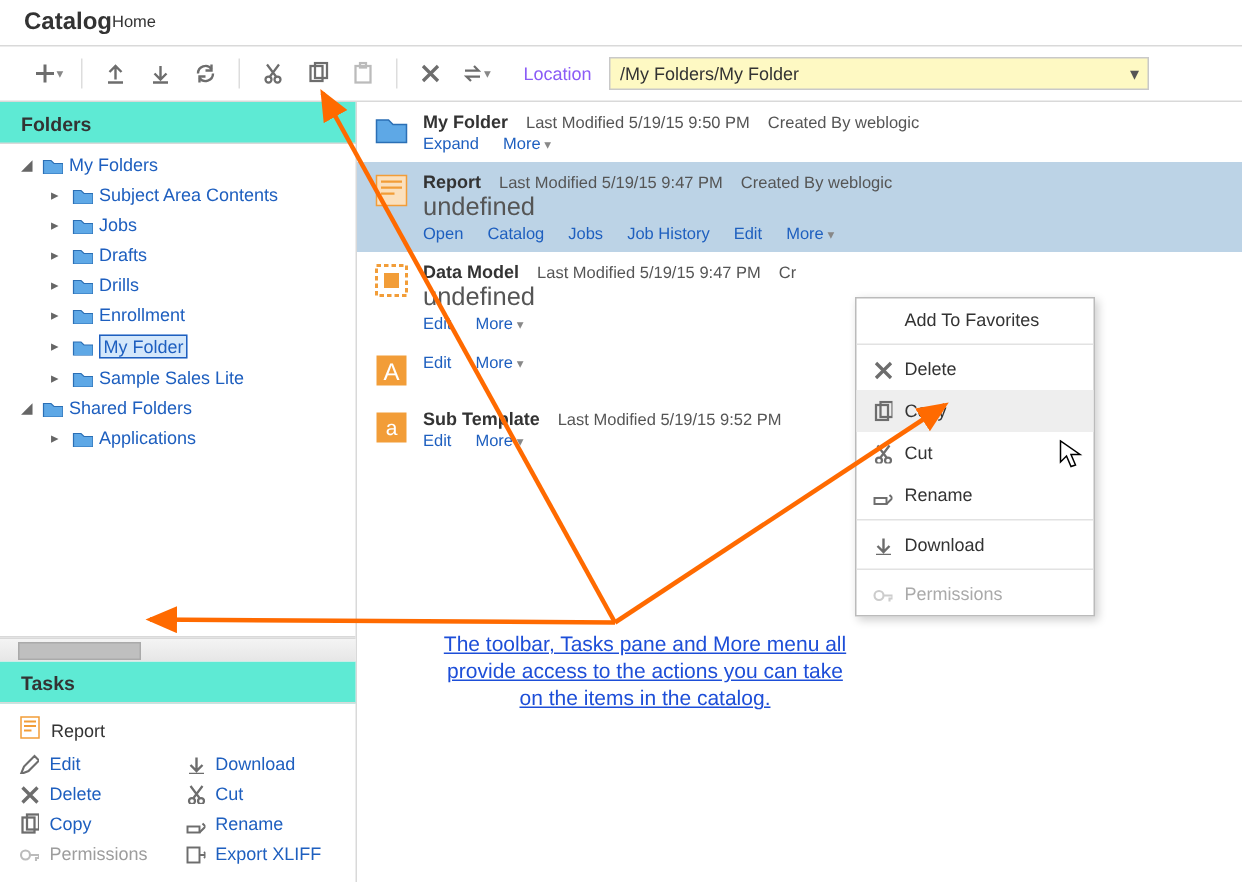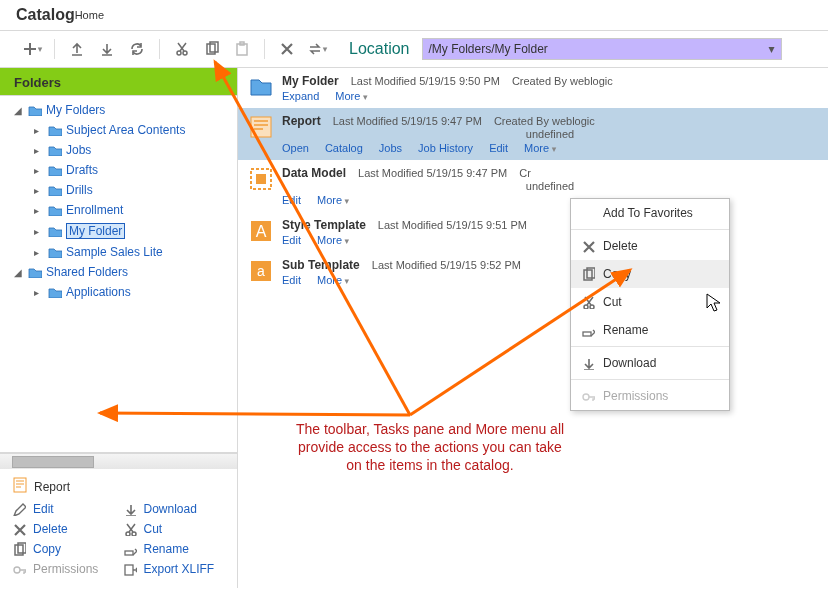--- a/index.html
+++ b/index.html
@@ -31,46 +31,46 @@
   gap: 6px;
 }
 .tb-icon {
   width: 24px; height: 24px;
   display: flex; align-items: center; justify-content: center;
   cursor: pointer;
   color: #6d6d6d;
 }
 .tb-icon svg { width: 16px; height: 16px; }
 .tb-sep { width: 1px; height: 20px; background: #ddd; margin: 0 4px; }
-.loc-label { font-size: 16px; color: #0f766e; margin-left: 14px; margin-right: 6px; }
+.loc-label { font-size: 12px; color: #8b5cf6; margin-left: 14px; margin-right: 6px; }
 .loc-field {
   flex: 1;
   display: flex;
   align-items: center;
   border: 1px solid #c9c9c9;
-  background: #c4b5fd;
+  background: #fef9c3;
   height: 22px;
   padding: 0 6px;
   justify-content: space-between;
   cursor: pointer;
   max-width: 360px;
 }
 .workspace { display: flex; height: 520px; }
 .left-col {
   width: 238px;
   border-right: 1px solid #d9d9d9;
   display: flex;
   flex-direction: column;
 }
 .panel-title {
   font-weight: bold;
   font-size: 13px;
   padding: 7px 10px 5px 14px;
   border-bottom: 1px solid #d9d9d9;
-  background: #84cc16;
+  background: #5eead4;
 }
 .folders-body {
   flex: 1;
   overflow: auto;
   padding: 4px 0;
   position: relative;
   border-bottom: 1px solid #d9d9d9;
 }
 .tree-row {
   display: flex; align-items: center;
@@ -119,21 +119,21 @@
 .item-icon {
   width: 26px; height: 26px; flex: 0 0 26px;
   display: flex; align-items: center; justify-content: center;
   border: 1px solid transparent;
 }
 .item-icon svg { width: 24px; height: 24px; }
 .item-body { flex: 1; }
 .item-line1 { display: flex; flex-wrap: wrap; gap: 12px; align-items: baseline; }
 .item-name { font-weight: bold; color: #333; }
 .item-meta { color: #555; font-size: 11px; }
-.item-undef { color: #555; font-size: 11px; text-align: center; }
+.item-undef { color: #555; font-size: 17px; }
 .item-actions { display: flex; gap: 16px; margin-top: 2px; font-size: 11px; }
 .item-actions span { color: #1e5fbf; cursor: pointer; }
 .item-actions .more { color: #1e5fbf; position: relative; }
 .item-actions .more::after { content: " ▾"; color: #888; font-size: 9px; }
 
 .context-menu {
   position: absolute;
   right: 98px;
   top: 130px;
   width: 160px;
@@ -152,22 +152,23 @@
 .cm-sep { height: 1px; background: #e2e2e2; margin: 2px 0; }
 .cm-item svg { width: 14px; height: 14px; color: #6d6d6d; }
 
 .annotation-text {
   position: absolute;
   left: 290px;
   top: 420px;
   width: 280px;
   text-align: center;
   font-size: 14px;
-  color: #b91c1c;
+  color: #1d4ed8;
   line-height: 1.3;
+  text-decoration: underline;
 }
 svg.overlay { position: absolute; left: 0; top: 0; pointer-events: none; z-index: 30; }
 .cursor-icon { position: absolute; right: 106px; top: 293px; z-index: 25; }
 </style>
 </head>
 <body>
 
 <svg width="0" height="0" style="position:absolute">
   <defs>
     <g id="i-plus">
@@ -403,20 +404,21 @@
           <span class="ficon">
             <svg>
               <use href="#i-folder"></use>
             </svg>
           </span>
           <span class="lbl">Applications</span>
         </div>
     </div>
     <div class="hscroll"></div>
 
+    <div class="panel-title">Tasks</div>
     <div class="tasks-body">
       <div class="tasks-header">
         <span><svg width="16" height="16">
               <use href="#i-docorange"></use>
             </svg></span>
         <span class="title">Report</span>
       </div>
       <div class="tasks-grid">
         <div class="task-item">
             <span class="task-icon">
@@ -551,24 +553,20 @@
       </div>
     </div>
 
     <div class="item-row">
       <div class="item-icon">
           <svg viewBox="0 0 24 24">
             <use href="#i-bigstyle"></use>
           </svg>
         </div>
       <div class="item-body">
-        <div class="item-line1">
-          <span class="item-name">Style Template</span>
-          <span class="item-meta">Last Modified 5/19/15 9:51 PM</span>
-        </div>
         <div class="item-actions">
           <span>Edit</span>
           <span class="more">More</span>
         </div>
       </div>
     </div>
 
     <div class="item-row">
       <div class="item-icon">
           <svg viewBox="0 0 24 24">

